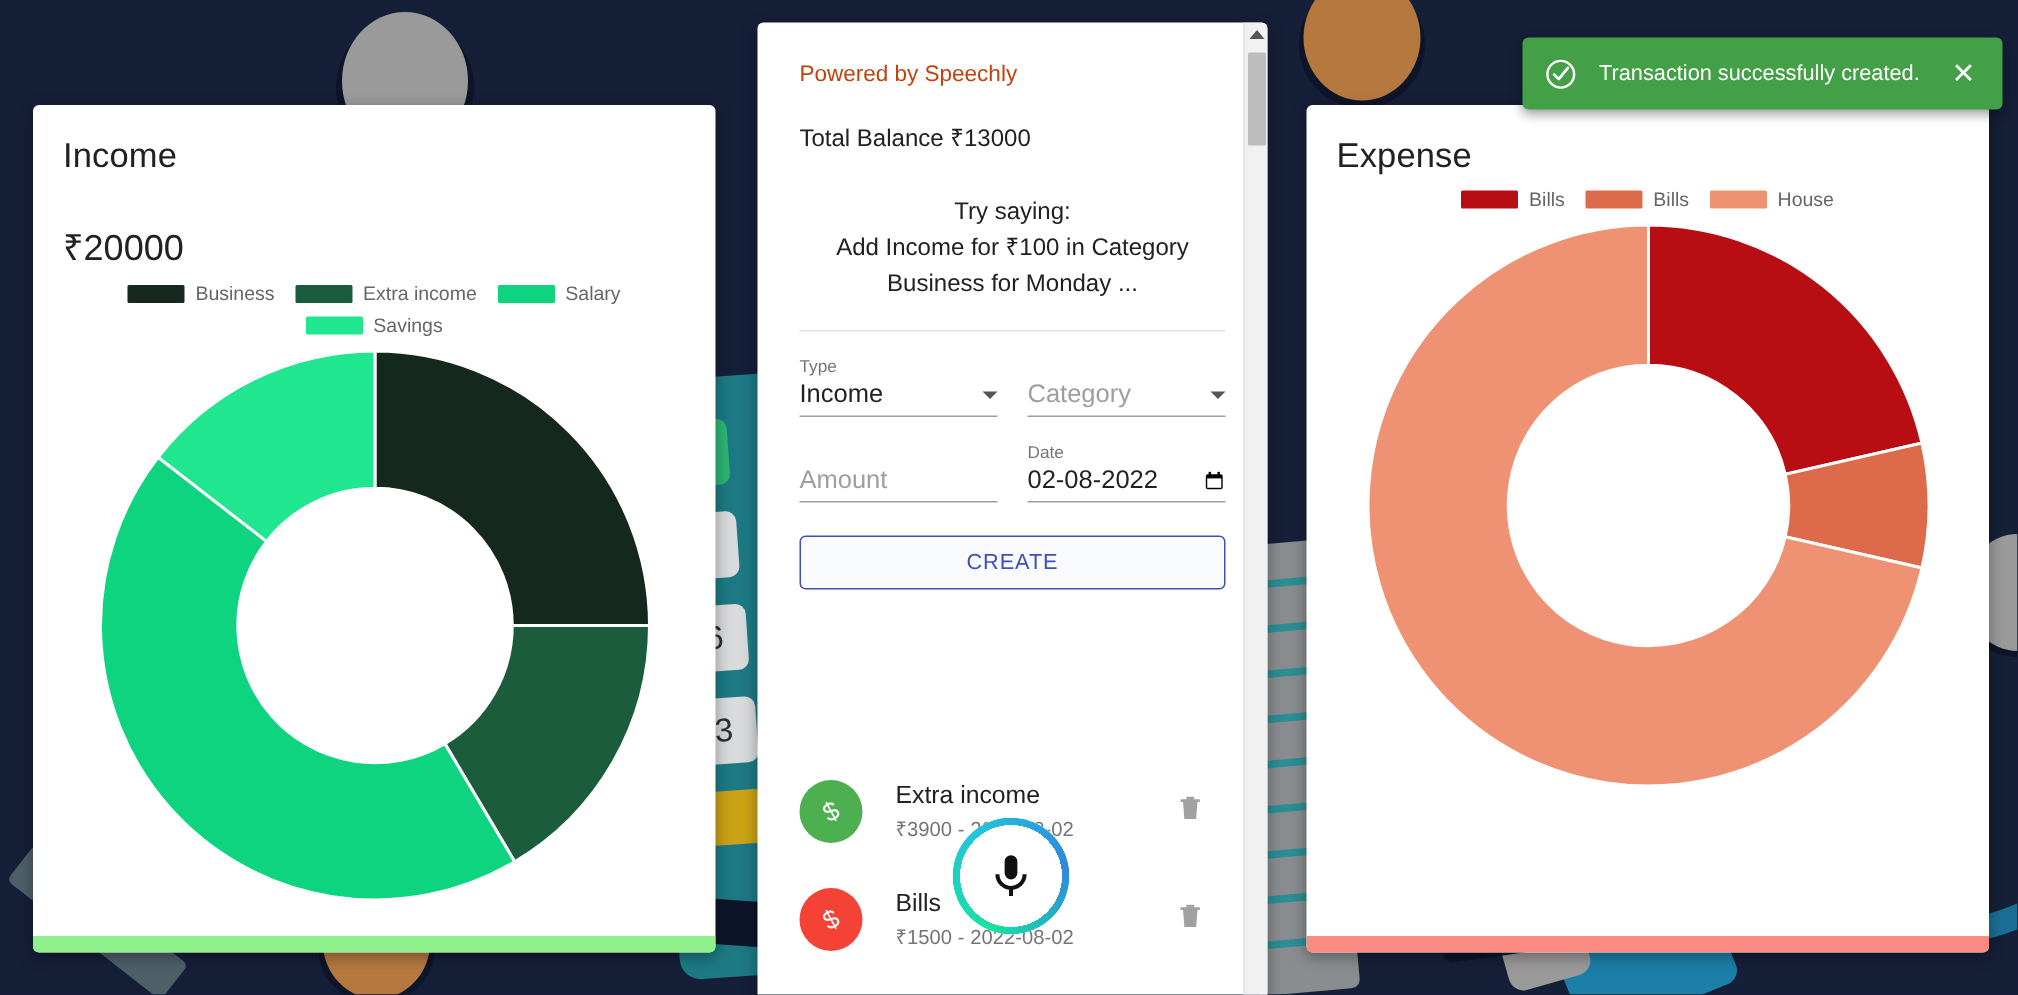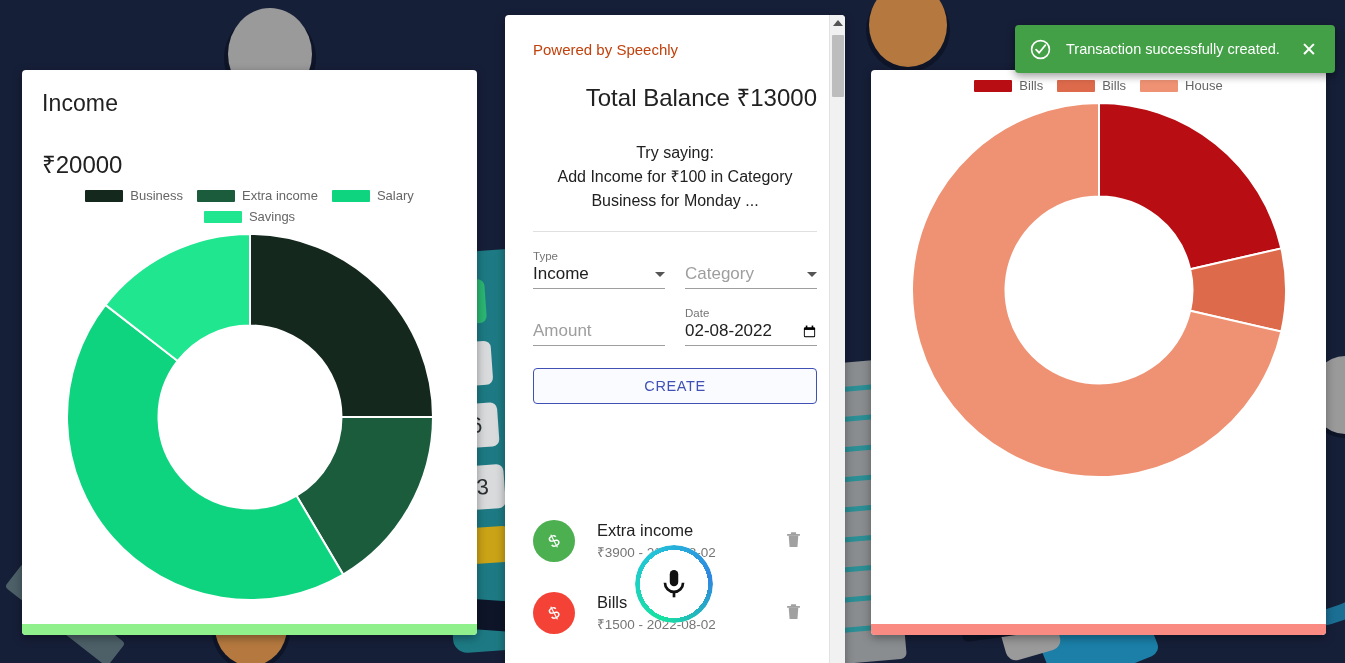--- a/index.html
+++ b/index.html
@@ -62,21 +62,21 @@
   .legend-label { font-size: 13px; color: #666; }
 
   .donut-wrap { position:relative; width:100%; display:flex; justify-content:center; margin-top: 8px; }
   .donut { display:block; }
 
   
   #center-card { left: 505px; top: 15px; width: 340px; height: 660px; border-radius: 4px; }
   .c-pad { padding: 22px 28px 0 28px; }
   .app-title { font-size: 25px; color:#212121; font-weight:400; line-height:1.15; }
   .app-sub { font-size: 15px; color:#c2410c; margin-top: 4px; }
-  .balance { text-align:right; font-size: 24px; color:#212121; margin-top: 22px; font-weight:400; }
+  .balance { text-align:left; font-size: 16px; color:#212121; margin-top: 22px; font-weight:400; }
   .trysay { text-align:center; font-size: 16px; color:#212121; margin-top: 28px; line-height: 1.5; }
   .divider { height:1px; background:#e0e0e0; margin: 18px 0 0 0; }
 
   .form-row { display:flex; gap: 20px; margin-top: 18px; }
   .field { flex:1; position:relative; }
   .field-label { font-size: 11.5px; color:#757575; height: 14px; }
   .field-line { border-bottom: 1px solid #9e9e9e; padding-bottom: 4px; display:flex; align-items:center; }
   .field-value { font-size: 17px; color:#212121; flex:1; }
   .field-value.ph { color:#9e9e9e; }
   .caret {
@@ -214,20 +214,21 @@
         <path d="M185 2 A183 183 0 0 1 368 185 L276.5 185 A91.5 91.5 0 0 0 185 93.5 Z" fill="#14281d" stroke="#ffffff" stroke-width="2"></path>
         <path d="M368 185 A183 183 0 0 1 278.1545790823179 342.51579094172166 L231.57728954115896 263.75789547086083 A91.5 91.5 0 0 0 276.5 185 Z" fill="#1a5c3c" stroke="#ffffff" stroke-width="2"></path>
         <path d="M278.1545790823179 342.51579094172166 A183 183 0 0 1 40.40163273524874 72.83800918150523 L112.70081636762437 128.91900459075262 A91.5 91.5 0 0 0 231.57728954115896 263.75789547086083 Z" fill="#0fd47f" stroke="#ffffff" stroke-width="2"></path>
         <path d="M40.40163273524874 72.83800918150523 A183 183 0 0 1 184.99999999999997 2 L184.99999999999997 93.5 A91.5 91.5 0 0 0 112.70081636762437 128.91900459075262 Z" fill="#1fe68f" stroke="#ffffff" stroke-width="2"></path>
       </svg>
   </div>
   <div class="accentbar" id="income-accent" style="background: rgb(143, 240, 140);"></div>
 </div>
 
 <div class="card side-card" id="expense-card">
+  <div class="card-title">Expense</div>
   <div class="legend" id="expense-legend">
       <div class="legend-item">
         <span class="legend-swatch" style="background: rgb(184, 13, 18);"></span>
         <span class="legend-label">Bills</span>
       </div>
       <div class="legend-item">
         <span class="legend-swatch" style="background: rgb(221, 106, 75);"></span>
         <span class="legend-label">Bills</span>
       </div>
       <div class="legend-item">

